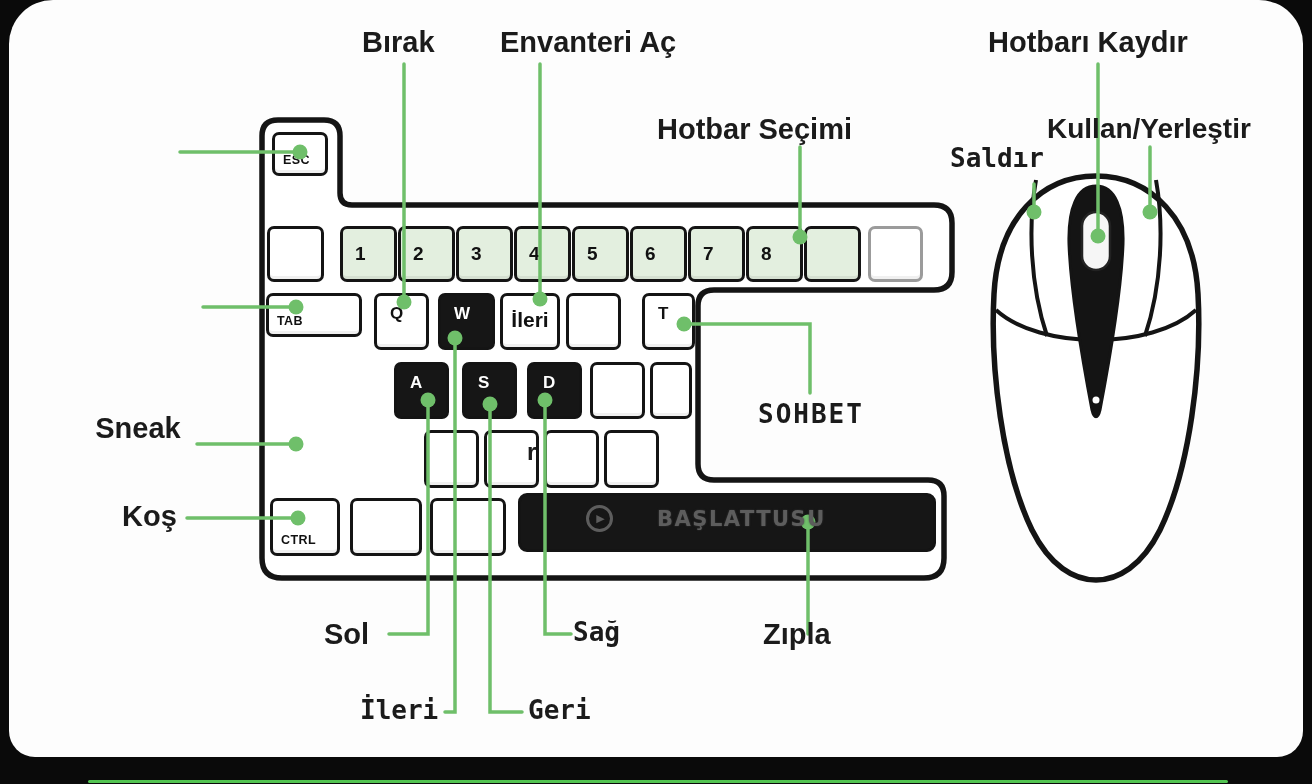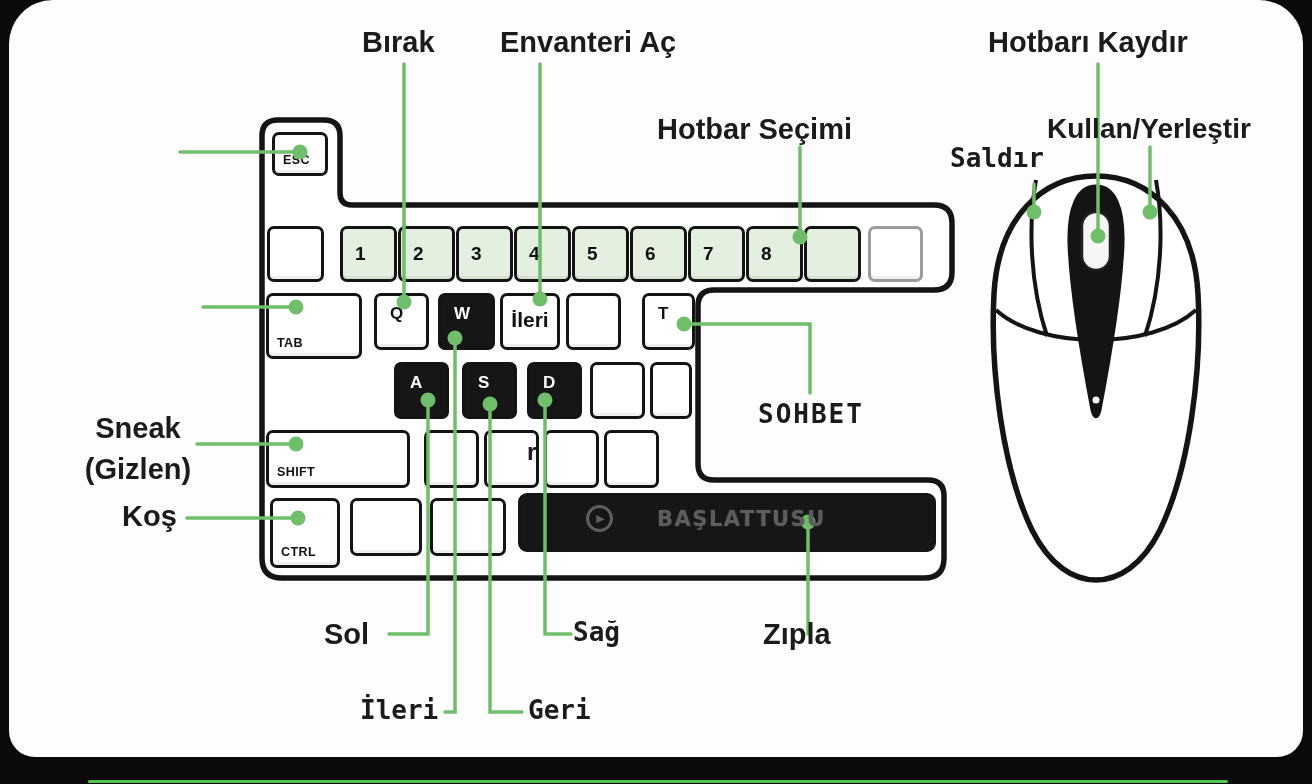--- a/index.html
+++ b/index.html
@@ -96,21 +96,21 @@
         <span class="kl">6</span>
       </div>
       <div class="key tint num" style="left: 688px; top: 226px; width: 57px; height: 56px;">
         <span class="kl">7</span>
       </div>
       <div class="key tint num" style="left: 746px; top: 226px; width: 57px; height: 56px;">
         <span class="kl">8</span>
       </div>
       <div class="key tint" style="left: 804px; top: 226px; width: 57px; height: 56px;"></div>
       <div class="key plain faded" style="left: 868px; top: 226px; width: 55px; height: 56px;"></div>
-      <div class="key label-key" style="left: 266px; top: 293px; width: 96px; height: 66px;">
+      <div class="key label-key" style="left: 266px; top: 293px; width: 96px; height: 44px;">
         <span class="kl">TAB</span>
       </div>
       <div class="key letter" style="left: 374px; top: 293px; width: 55px; height: 57px;">
         <span class="kl">Q</span>
       </div>
       <div class="key black letter" style="left: 438px; top: 293px; width: 57px; height: 57px;">
         <span class="kl">W</span>
       </div>
       <div class="key overlay" style="left: 500px; top: 293px; width: 60px; height: 57px;">
         <span class="kl">İleri</span>
@@ -123,28 +123,25 @@
         <span class="kl">A</span>
       </div>
       <div class="key black letter" style="left: 462px; top: 362px; width: 55px; height: 57px;">
         <span class="kl">S</span>
       </div>
       <div class="key black letter" style="left: 527px; top: 362px; width: 55px; height: 57px;">
         <span class="kl">D</span>
       </div>
       <div class="key plain" style="left: 590px; top: 362px; width: 55px; height: 57px;"></div>
       <div class="key plain" style="left: 650px; top: 362px; width: 42px; height: 57px;"></div>
-      <div class="key label-key" style="left: 266px; top: 430px; width: 144px; height: 58px;">
-        <span class="kl">SHIFT</span>
-      </div>
       <div class="key plain" style="left: 424px; top: 430px; width: 55px; height: 58px;"></div>
       <div class="key plain" style="left: 484px; top: 430px; width: 55px; height: 58px;"></div>
       <div class="key plain" style="left: 544px; top: 430px; width: 55px; height: 58px;"></div>
       <div class="key plain" style="left: 604px; top: 430px; width: 55px; height: 58px;"></div>
-      <div class="key label-key" style="left: 270px; top: 498px; width: 70px; height: 70px; text-decoration: underline;">
+      <div class="key label-key" style="left: 270px; top: 498px; width: 70px; height: 58px; text-decoration: underline;">
         <span class="kl">CTRL</span>
       </div>
       <div class="key plain" style="left: 350px; top: 498px; width: 72px; height: 58px;"></div>
       <div class="key plain" style="left: 430px; top: 498px; width: 76px; height: 58px;"></div>
       <div class="key space" style="left: 518px; top: 493px; width: 418px; height: 59px;"></div>
     </div>
 
   <svg class="layer connectors" width="1312" height="784" viewBox="0 0 1312 784" stroke="#6fbf6a" stroke-width="3.5" fill="#6fbf6a" stroke-linecap="round">
     <line x1="180" y1="152" x2="298" y2="152"></line>
     <circle cx="300" cy="152" r="7.5" stroke="none"></circle>
@@ -184,21 +181,20 @@
     <div class="lbl" style="left:362px;top:26px;">Bırak</div>
     <div class="lbl" style="left:500px;top:26px;">Envanteri Aç</div>
     <div class="lbl" style="left:657px;top:113px;">Hotbar Seçimi</div>
     <div class="lbl" style="left:988px;top:26px;">Hotbarı Kaydır</div>
     <div class="lbl mono" style="left:950px;top:143px;text-align:right;">Saldır</div>
     <div class="lbl" style="left:1047px;top:113px;font-size:28px;">Kullan/Yerleştir</div>
     <div class="lbl stack" style="left:8px;top:268px;width:192px;">
     </div>
     <div class="lbl stack" style="left:58px;top:408px;width:160px;">
       <span>Sneak</span>
-      <span>(Gizlen)</span>
     </div>
     <div class="lbl" style="left:122px;top:500px;">Koş</div>
     <div class="lbl mono" style="left:758px;top:399px;letter-spacing:2px;">SOHBET</div>
     <div class="lbl" style="left:324px;top:618px;">Sol</div>
     <div class="lbl mono" style="left:573px;top:617px;">Sağ</div>
     <div class="lbl" style="left:763px;top:618px;">Zıpla</div>
     <div class="lbl mono" style="left:360px;top:695px;">İleri</div>
     <div class="lbl mono" style="left:528px;top:695px;">Geri</div>
 
     <div class="watermark">

